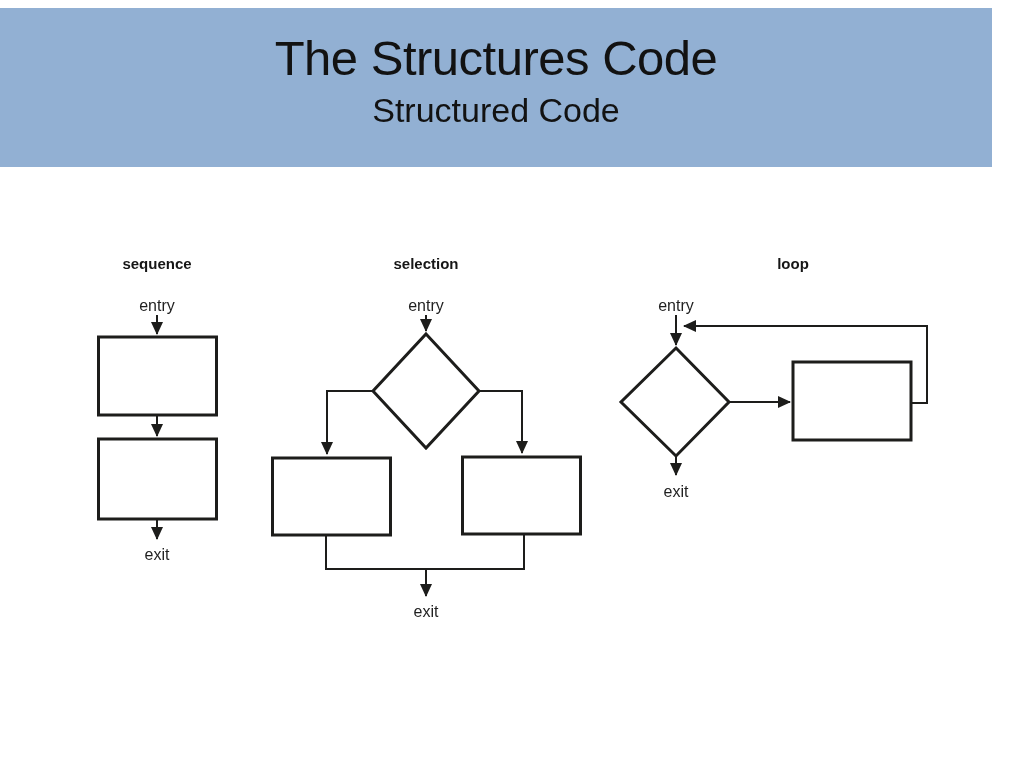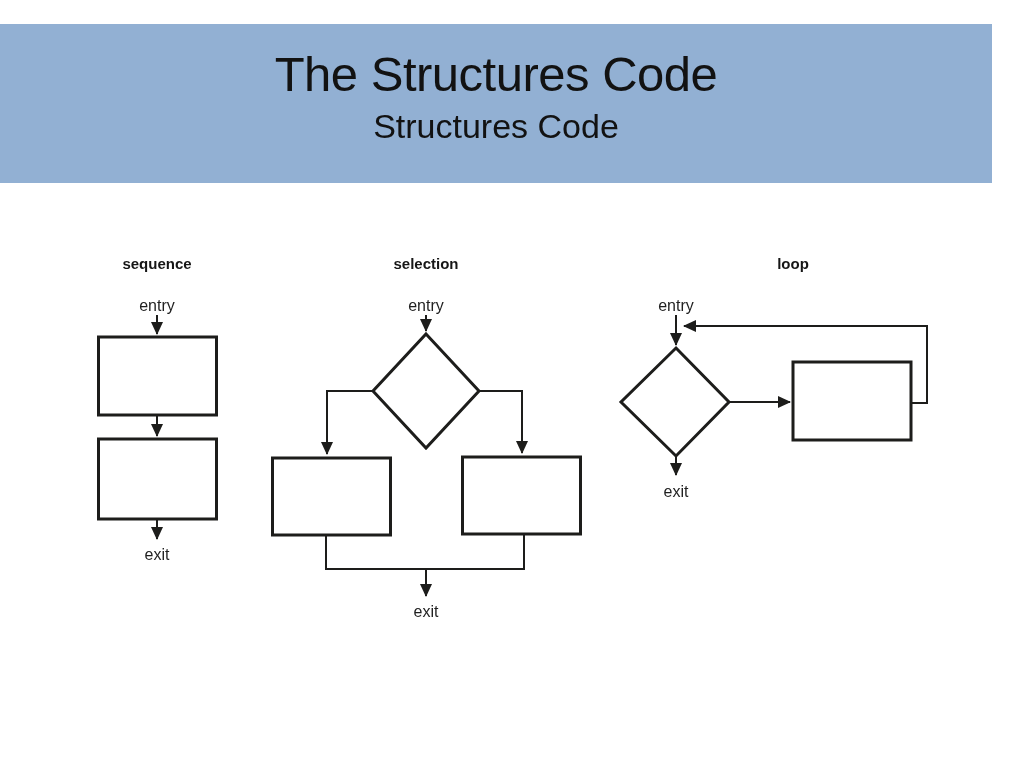--- a/index.html
+++ b/index.html
@@ -9,21 +9,21 @@
     --canvas:#ffffff;
   }
   *{box-sizing:border-box;}
   html,body{margin:0;padding:0;}
   body{
     width:1024px;height:768px;position:relative;overflow:hidden;
     background:var(--canvas);
     font-family:"Liberation Sans",sans-serif;
   }
   .title-band{
-    position:absolute;top:24px;left:0;width:992px;height:159px;
+    position:absolute;top:8px;left:0;width:992px;height:159px;
     background:var(--header-bg);
     text-align:center;
   }
   .page-title{
     margin-top:21px;
     font-size:49px;line-height:58px;font-weight:400;
     color:var(--title-color);
     letter-spacing:-0.5px;
   }
   .page-subtitle{
@@ -37,21 +37,21 @@
   .dlabel{font:700 15px "Liberation Sans",sans-serif;fill:#161616;}
   .plabel{font:400 16px "Liberation Sans",sans-serif;fill:#1f1f1f;}
   text{text-anchor:middle;}
   .arrowhead{fill:var(--line);}
 </style>
 </head>
 <body>
 
 <div class="title-band">
   <div class="page-title">The Structures Code</div>
-  <div class="page-subtitle">Structures Code</div>
+  <div class="page-subtitle">Structured Code</div>
 </div>
 
 <svg class="flowchart-svg" viewBox="0 0 1024 768" xmlns="http://www.w3.org/2000/svg">
   <defs>
     <marker id="arrow" markerUnits="userSpaceOnUse" markerWidth="14" markerHeight="12" refX="12" refY="6" orient="auto">
       <path class="arrowhead" d="M0,0 L13,6 L0,12 Z"></path>
     </marker>
   </defs>
 
   <g>

